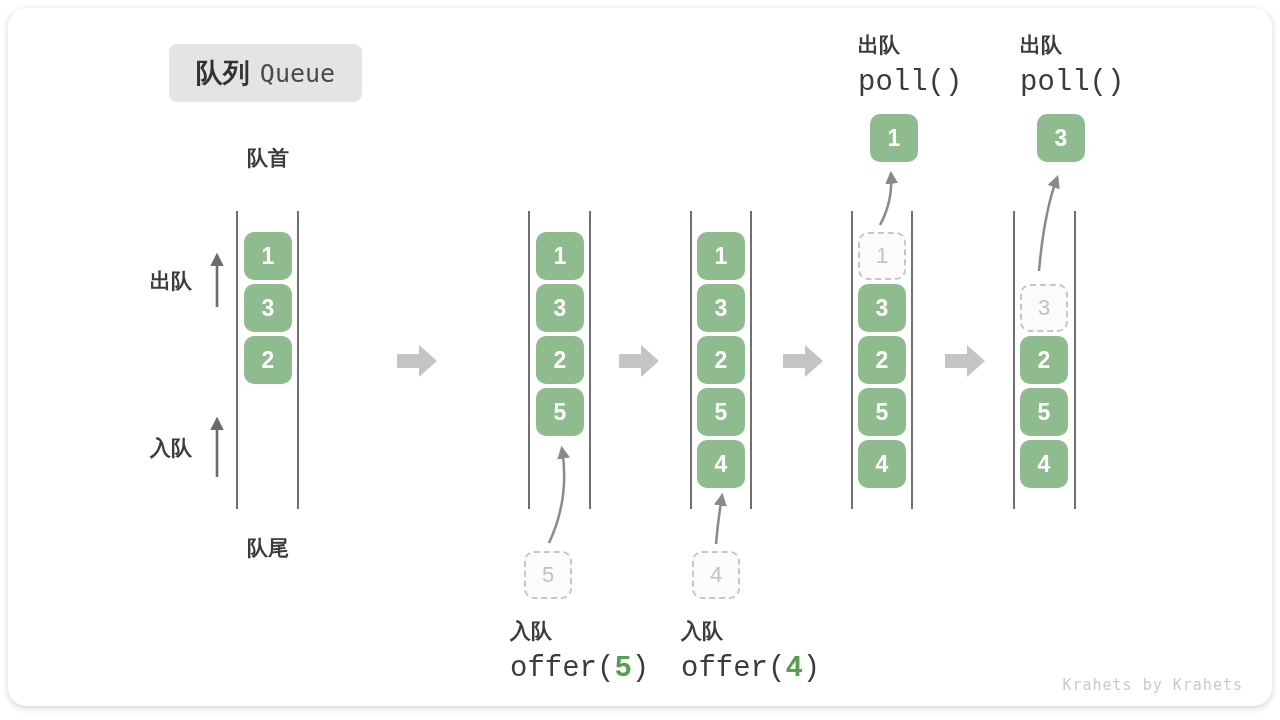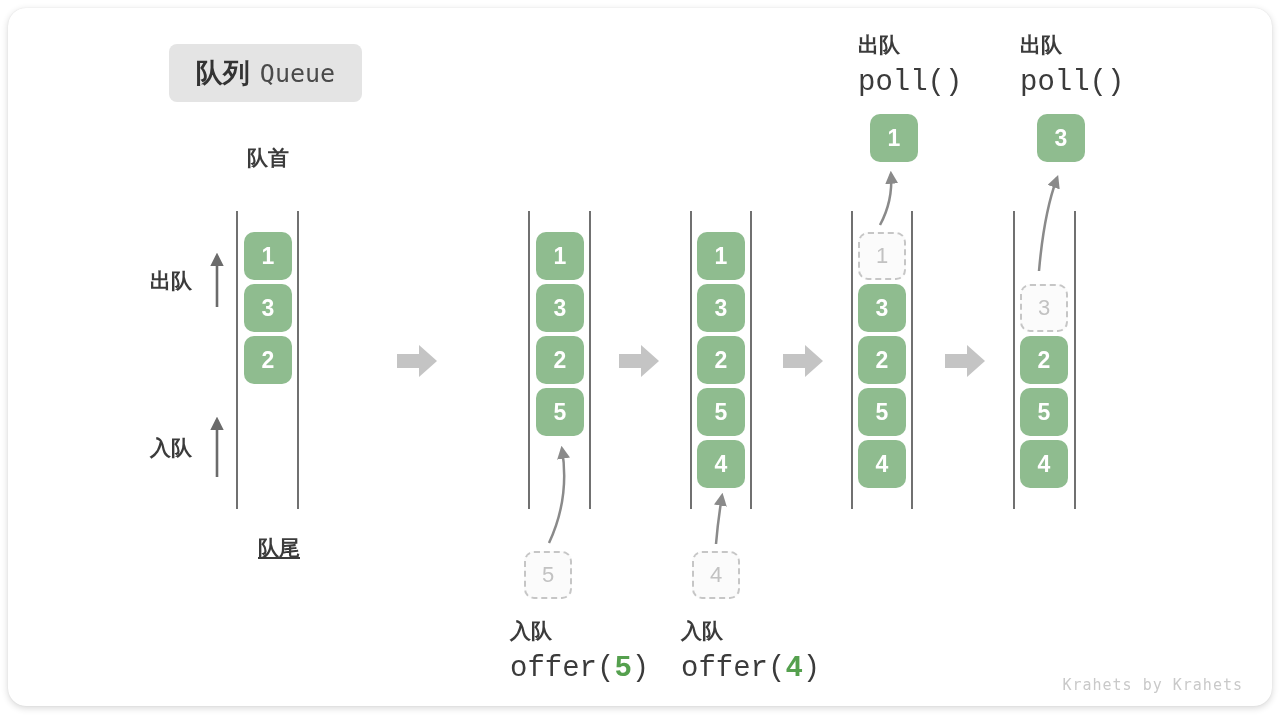--- a/index.html
+++ b/index.html
@@ -103,21 +103,21 @@
       <path class="side" d="M 217 477 L 217 420" marker-end="url(#ah-side)"></path>
     </g>
   </svg>
 
   <div class="title-box">
     <span class="zh">队列</span>
     <span class="en">Queue</span>
   </div>
 
   <div class="lab center" style="left:237px;top:144px;">队首</div>
-  <div class="lab center" style="left:248px;top:534px;text-decoration:underline;">队尾</div>
+  <div class="lab center" style="left:237px;top:534px;">队尾</div>
   <div class="lab" style="left:150px;top:267px;">出队</div>
   <div class="lab" style="left:150px;top:434px;">入队</div>
 
   <div class="op" style="left:858px;top:31px;">
     <div class="zh">出队</div>
     <div class="code">poll()</div>
   </div>
   <div class="op" style="left:1020px;top:31px;">
     <div class="zh">出队</div>
     <div class="code">poll()</div>

